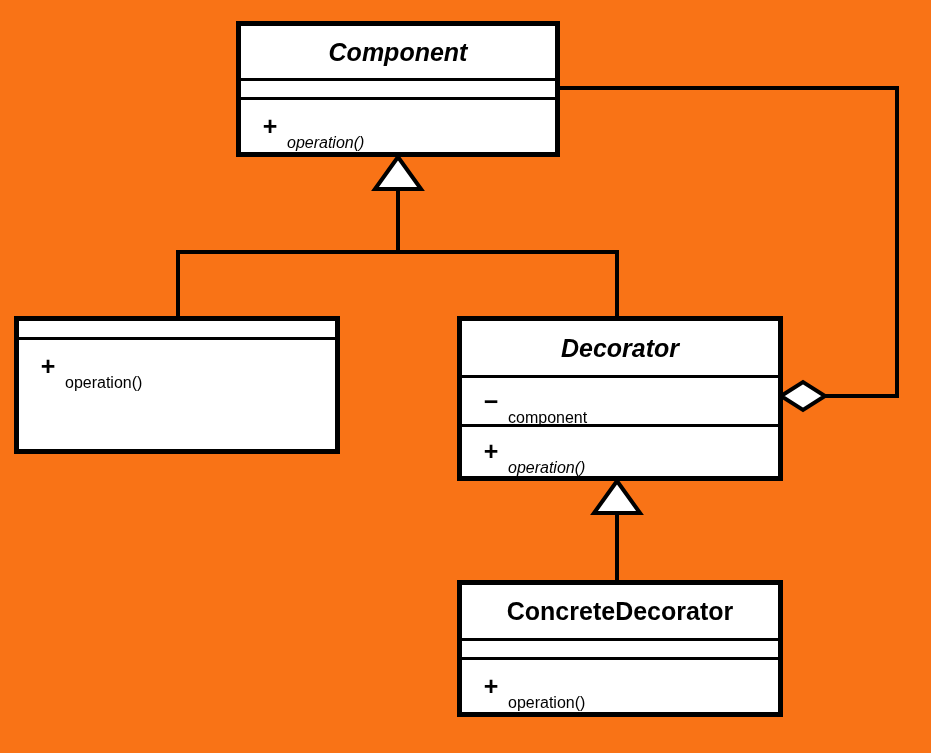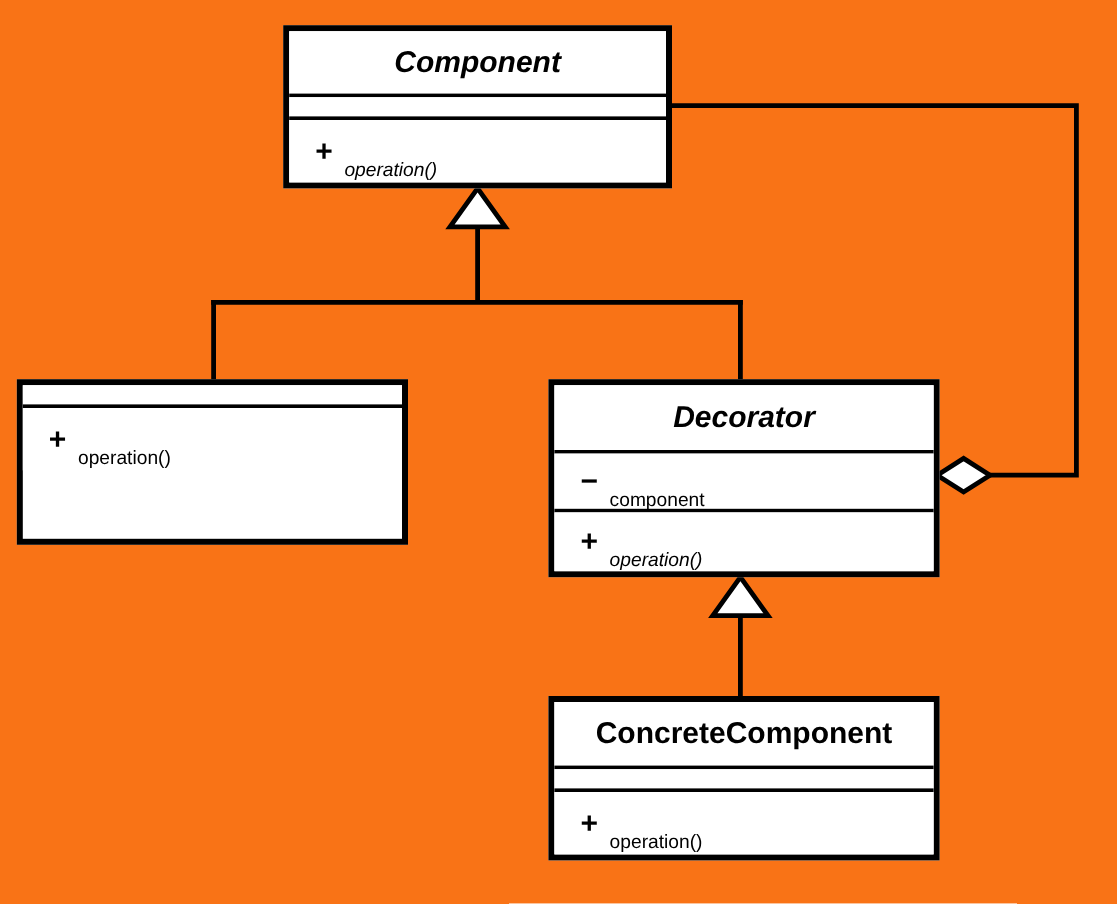--- a/index.html
+++ b/index.html
@@ -140,21 +140,21 @@
       <span class="member-text">component</span>
     </div>
     <div class="uml-row uml-member-row" style="height:49px; padding-left:12px;">
       <span class="vis">+</span>
       <span class="member-text abstract">operation()</span>
     </div>
   </div>
 
   <div class="uml-class" style="left:457px; top:580px; width:326px; height:137px;">
     <div class="uml-row uml-name-row" style="height:56px;">
-      <span class="cls-name">ConcreteComponent</span>
+      <span class="cls-name">ConcreteDecorator</span>
     </div>
     <div class="uml-row uml-empty-row" style="height:19px;"></div>
     <div class="uml-row uml-member-row" style="height:52px; padding-left:12px;">
       <span class="vis">+</span>
       <span class="member-text">operation()</span>
     </div>
   </div>
 
 </div>
 

